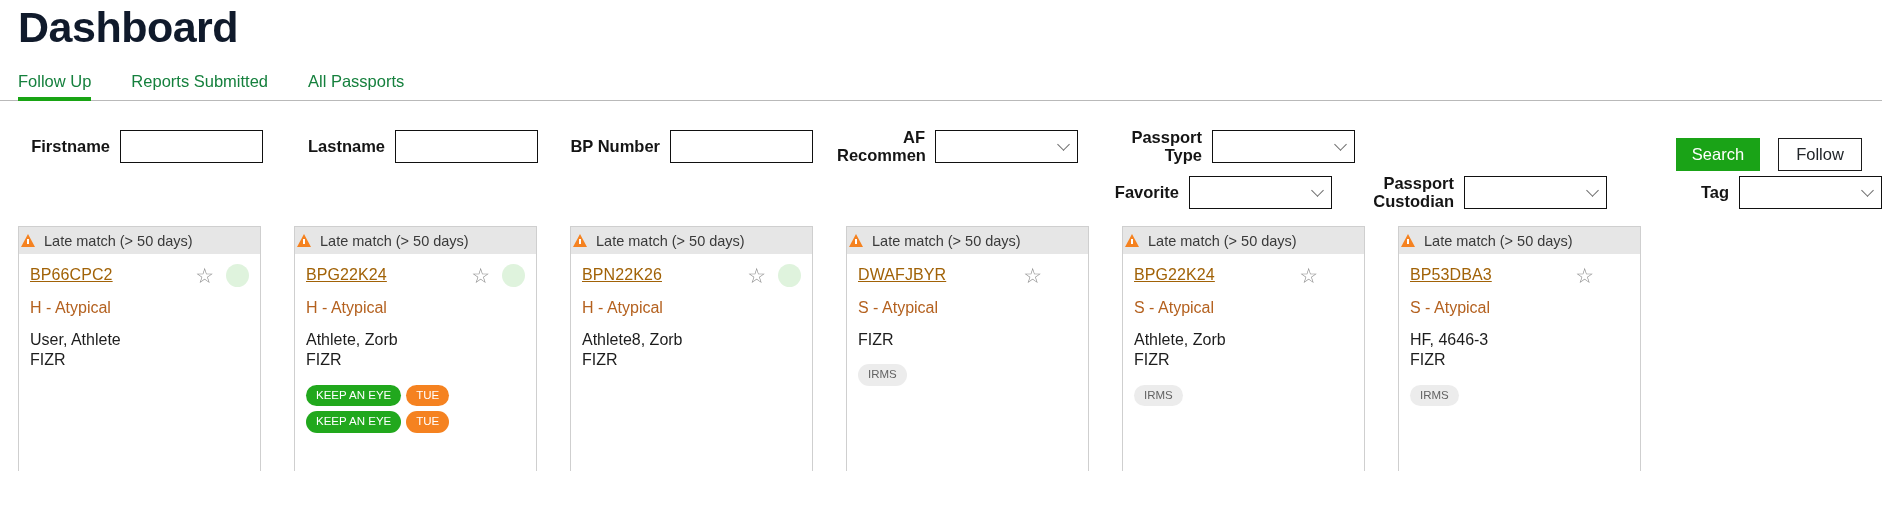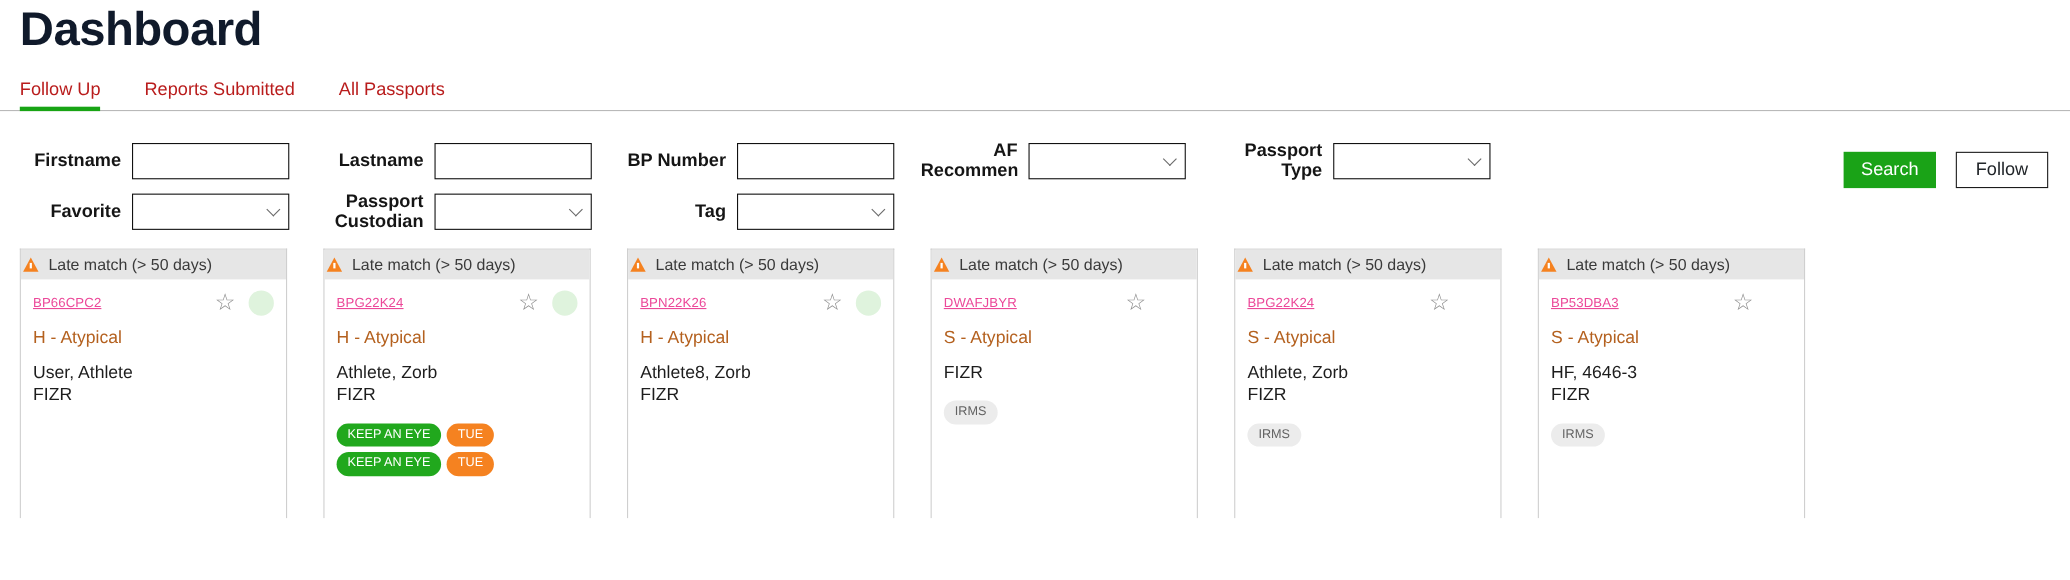--- a/index.html
+++ b/index.html
@@ -27,21 +27,21 @@
     display: flex;
     align-items: flex-end;
     gap: 0px;
     padding-left: 18px;
     border-bottom: 1px solid #b9b9b9;
     margin-top: 18px;
     height: 34px;
   }
   .tab {
     font-size: 16.5px;
-    color: #b91c1c;
+    color: #15803d;
     padding: 0 18px 9px 0;
     margin-right: 22px;
     position: relative;
     cursor: pointer;
     white-space: nowrap;
   }
   .tab.active::after {
     content: "";
     position: absolute;
     left: 0; right: 18px; bottom: -1px;
@@ -154,22 +154,22 @@
     background: #fff;
   }
   .card-body { padding: 9px 11px 12px 11px; }
   .card-toprow {
     display: flex;
     align-items: center;
     justify-content: space-between;
     height: 24px;
   }
   .bp-link {
-    font-size: 12px;
-    color: #ec4899;
+    font-size: 16px;
+    color: #a16207;
     text-decoration: underline;
     cursor: pointer;
     letter-spacing: 0.1px;
   }
   .top-right { display: flex; align-items: center; gap: 12px; }
   .star {
     font-size: 21px;
     line-height: 1;
     color: #8f8f8f;
     cursor: pointer;
@@ -243,21 +243,21 @@
           <span class="chev"></span>
         </div>
       </div>
       <div class="fgroup" style="margin-right: 32px;">
         <div class="flabel wrap" style="width: 92px;">Passport Type</div>
         <div class="fctrl fsel">
           <span class="chev"></span>
         </div>
       </div>
     </div>
-  <div class="filter-row" id="filter-row-2" style="padding-left: 18px;">
+  <div class="filter-row" id="filter-row-2" style="padding-left: 26px; justify-content: flex-end;">
       <div class="fgroup" style="margin-right: 30px;">
         <div class="flabel" style="width: 92px;">Favorite</div>
         <div class="fctrl fsel">
           <span class="chev"></span>
         </div>
       </div>
       <div class="fgroup" style="margin-right: 30px;">
         <div class="flabel wrap" style="width: 92px;">Passport Custodian</div>
         <div class="fctrl fsel">
           <span class="chev"></span>

